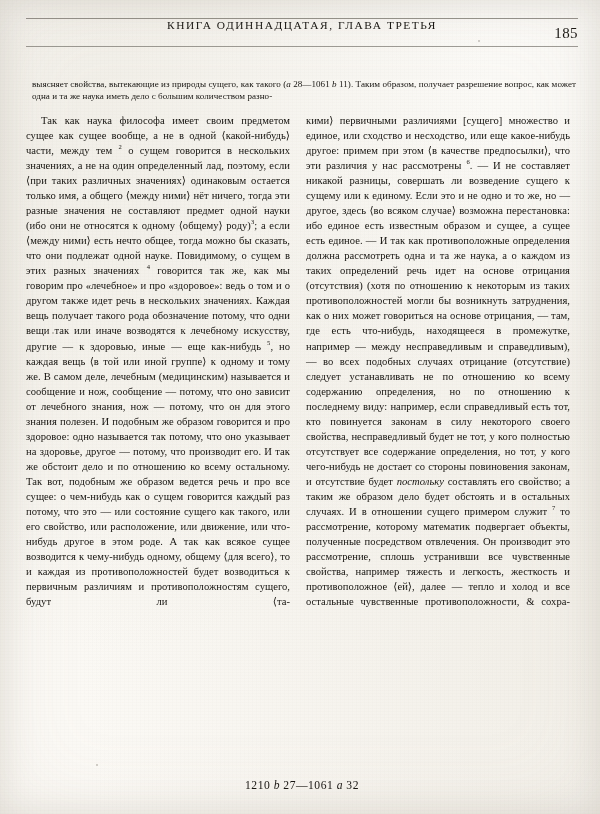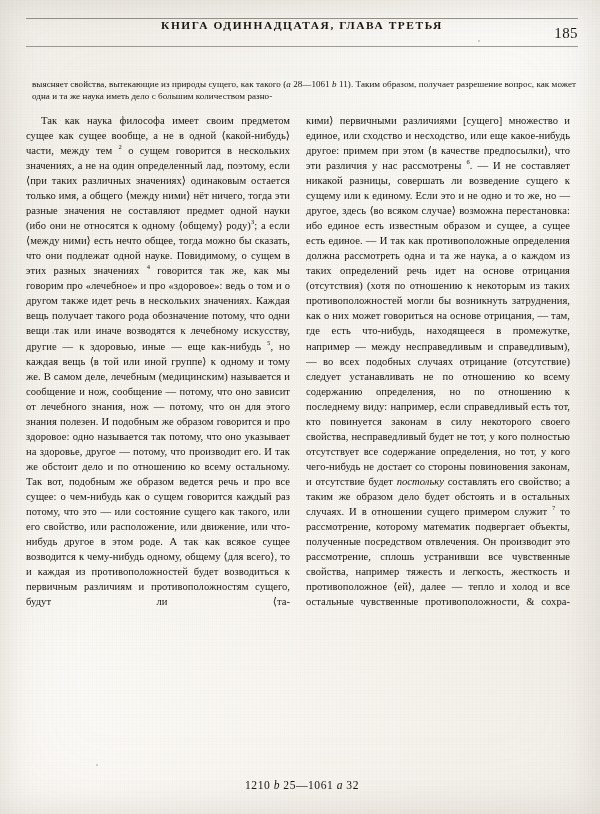--- a/index.html
+++ b/index.html
@@ -44,21 +44,21 @@
   .head-row {
     display: flex;
     align-items: baseline;
     justify-content: center;
     position: relative;
     height: 22px;
   }
   .head-title {
     font-size: 11.4px;
     letter-spacing: 1.55px;
-    font-weight: 700;
+    font-weight: 400;
     white-space: nowrap;
     text-align: center;
   }
   .folio {
     position: absolute;
     right: 0;
     bottom: -1px;
     font-size: 15px;
     font-weight: 400;
     letter-spacing: 0.4px;
@@ -163,21 +163,21 @@
         <p class="indent">Так как наука философа имеет своим предметом сущее как сущее вообще, а не в одной ⟨какой-нибудь⟩ части, между тем <sup>2</sup> о сущем говорится в нескольких значениях, а не на один определенный лад, поэтому, если ⟨при таких различных значениях⟩ одинаковым остается только имя, а общего ⟨между ними⟩ нёт ничего, тогда эти разные значения не составляют предмет одной науки (ибо они не относятся к одному ⟨общему⟩ роду)<sup>3</sup>; а если ⟨между ними⟩ есть нечто общее, тогда можно бы сказать, что они подлежат одной науке. Повидимому, о сущем в этих разных значениях <sup>4</sup> говорится так же, как мы говорим про «лечебное» и про «здоровое»: ведь о том и о другом также идет речь в нескольких значениях. Каждая вещь получает такого рода обозначение потому, что одни вещи так или иначе возводятся к лечебному искусству, другие — к здоровью, иные — еще как-нибудь <sup>5</sup>, но каждая вещь ⟨в той или иной группе⟩ к одному и тому же. В самом деле, лечебным (медицинским) называется и сообщение и нож, сообщение — потому, что оно зависит от лечебного знания, нож — потому, что он для этого знания полезен. И подобным же образом говорится и про здоровое: одно называется так потому, что оно указывает на здоровье, другое — потому, что производит его. И так же обстоит дело и по отношению ко всему остальному. Так вот, подобным же образом ведется речь и про все сущее: о чем-нибудь как о сущем говорится каждый раз потому, что это — или состояние сущего как такого, или его свойство, или расположение, или движение, или что-нибудь другое в этом роде. А так как всякое сущее возводится к чему-нибудь одному, общему ⟨для всего⟩, то и каждая из противоположностей будет возводиться к первичным различиям и противоположностям сущего, будут ли ⟨та-</p>
       </div>
       <div class="col">
         <p>кими⟩ первичными различиями [сущего] множество и единое, или сходство и несходство, или еще какое-нибудь другое: примем при этом ⟨в качестве предпосылки⟩, что эти различия у нас рассмотрены <sup>6</sup>. — И не составляет никакой разницы, совершать ли возведение сущего к сущему или к единому. Если это и не одно и то же, но — другое, здесь ⟨во всяком случае⟩ возможна перестановка: ибо единое есть известным образом и сущее, а сущее есть единое. — И так как противоположные определения должна рассмотреть одна и та же наука, а о каждом из таких определений речь идет на основе отрицания (отсутствия) (хотя по отношению к некоторым из таких противоположностей могли бы возникнуть затруднения, как о них может говориться на основе отрицания, — там, где есть что-нибудь, находящееся в промежутке, например — между несправедливым и справедливым), — во всех подобных случаях отрицание (отсутствие) следует устанавливать не по отношению ко всему содержанию определения, но по отношению к последнему виду: например, если справедливый есть тот, кто повинуется законам в силу некоторого своего свойства, несправедливый будет не тот, у кого полностью отсутствует все содержание определения, но тот, у кого чего-нибудь не достает со стороны повиновения законам, и отсутствие будет <i>постольку</i> составлять его свойство; а таким же образом дело будет обстоять и в остальных случаях. И в отношении сущего примером служит <sup>7</sup> то рассмотрение, которому математик подвергает объекты, полученные посредством отвлечения. Он производит это рассмотрение, сплошь устранивши все чувственные свойства, например тяжесть и легкость, жесткость и противоположное ⟨ей⟩, далее — тепло и холод и все остальные чувственные противоположности, &amp; сохра-</p>
       </div>
     </div>
 
     <div class="ref">
       <span>1210</span>
       <i>b</i>
-      <span>25</span><span>—</span><span>1061</span>
+      <span>27</span><span>—</span><span>1061</span>
       <i>a</i>
       <span>32</span>
     </div>
 
   </div>
 
   <div class="speck" style="left:96px; top:764px; width:2px; height:2px;"></div>
   <div class="speck" style="left:478px; top:40px; width:2px; height:2px;"></div>
   <div class="speck" style="left:52px; top:332px; width:1.5px; height:1.5px;"></div>
 

